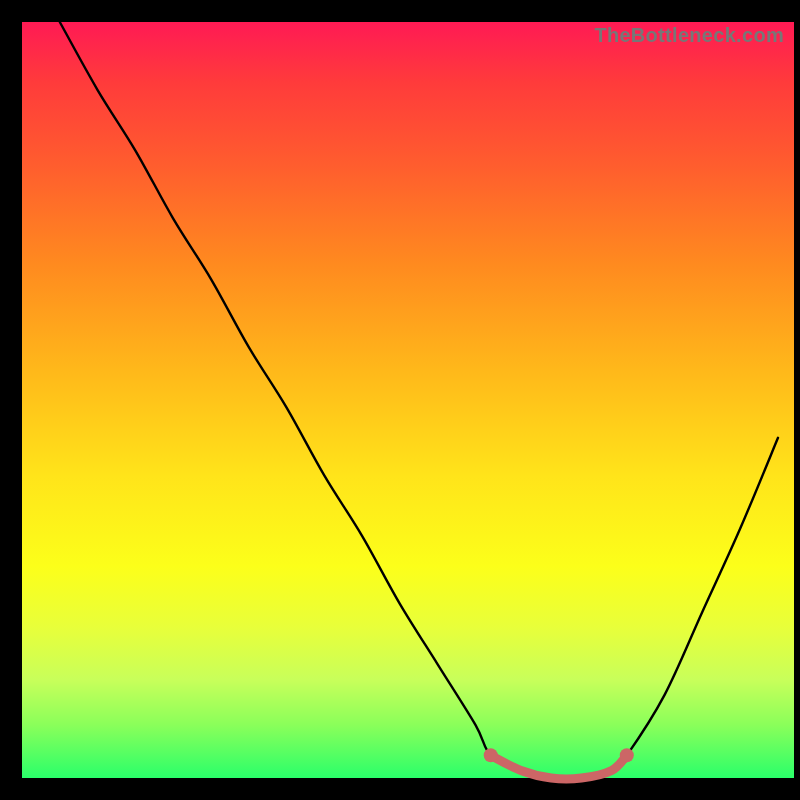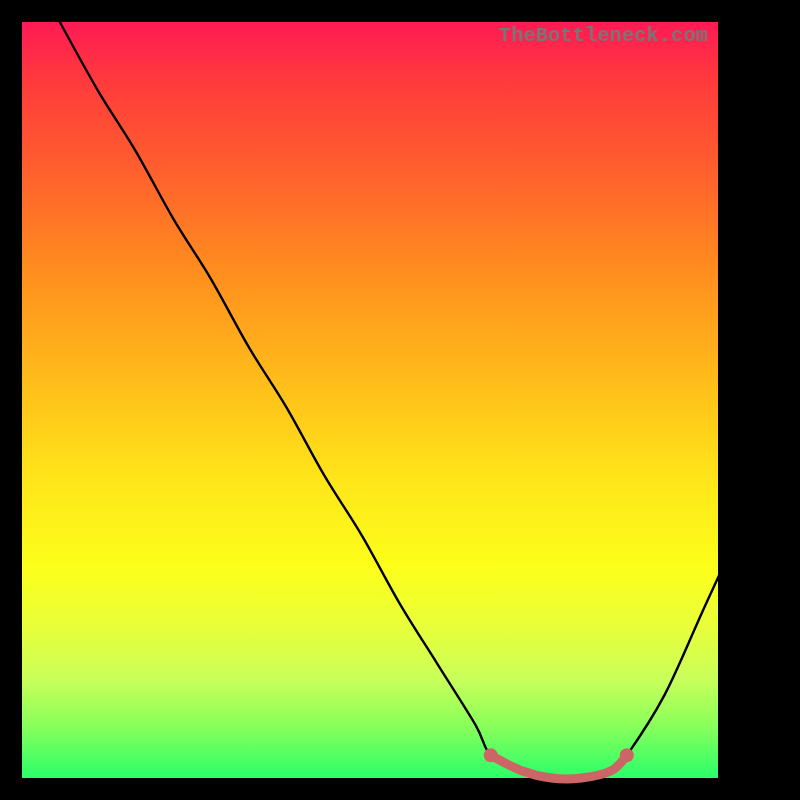--- a/index.html
+++ b/index.html
@@ -14,36 +14,35 @@
   .frame {
     position: relative;
     width: 800px;
     height: 800px;
     background: #000;
   }
   .plot {
     position: absolute;
     left: 22px;
     top: 22px;
-    width: 696px;
+    width: 772px;
     height: 756px;
     background: linear-gradient(to bottom,
       #ff1a54 0%,
       #ff3b3b 8%,
       #ff5a2f 18%,
       #ff8a1f 32%,
       #ffb81a 46%,
       #ffe41a 60%,
       #fcff1a 72%,
       #e8ff3a 80%,
       #c8ff5a 87%,
       #8aff5a 93%,
       #2aff6a 100%
     );
-    font-family: Liberation Mono, monospace;
   }
   .watermark {
     position: absolute;
     top: 2px;
     right: 10px;
     color: #777;
     font-size: 20px;
     font-weight: 600;
     letter-spacing: 0.3px;
     user-select: none;

